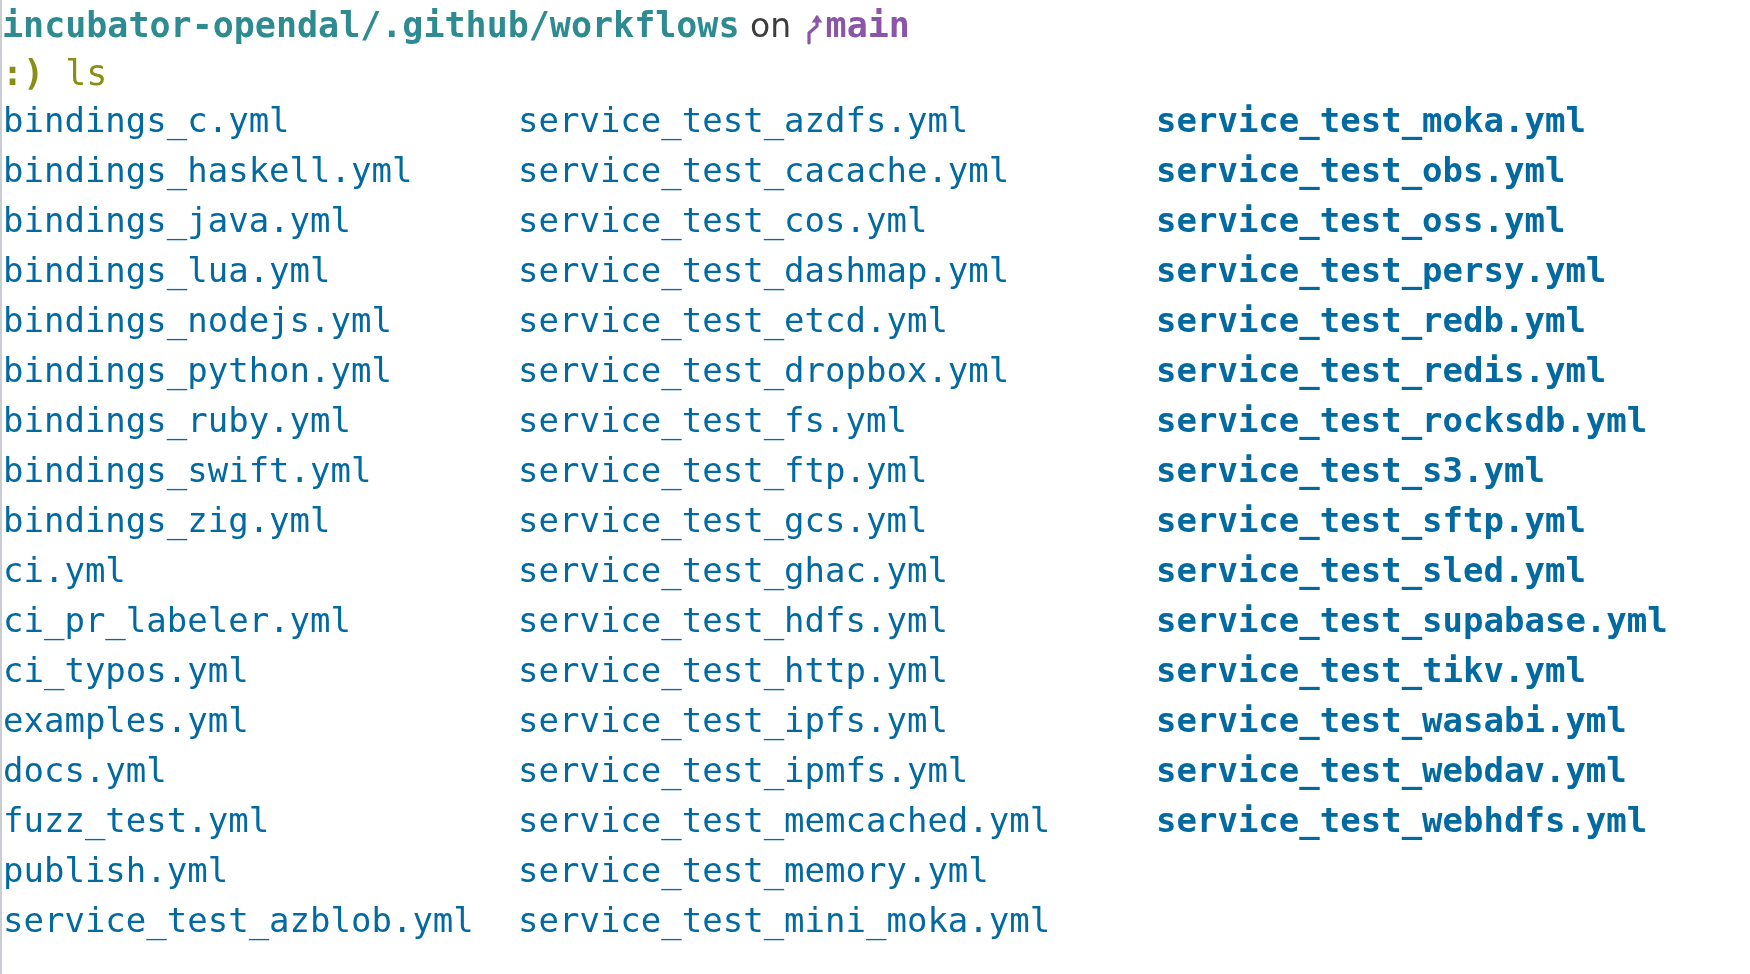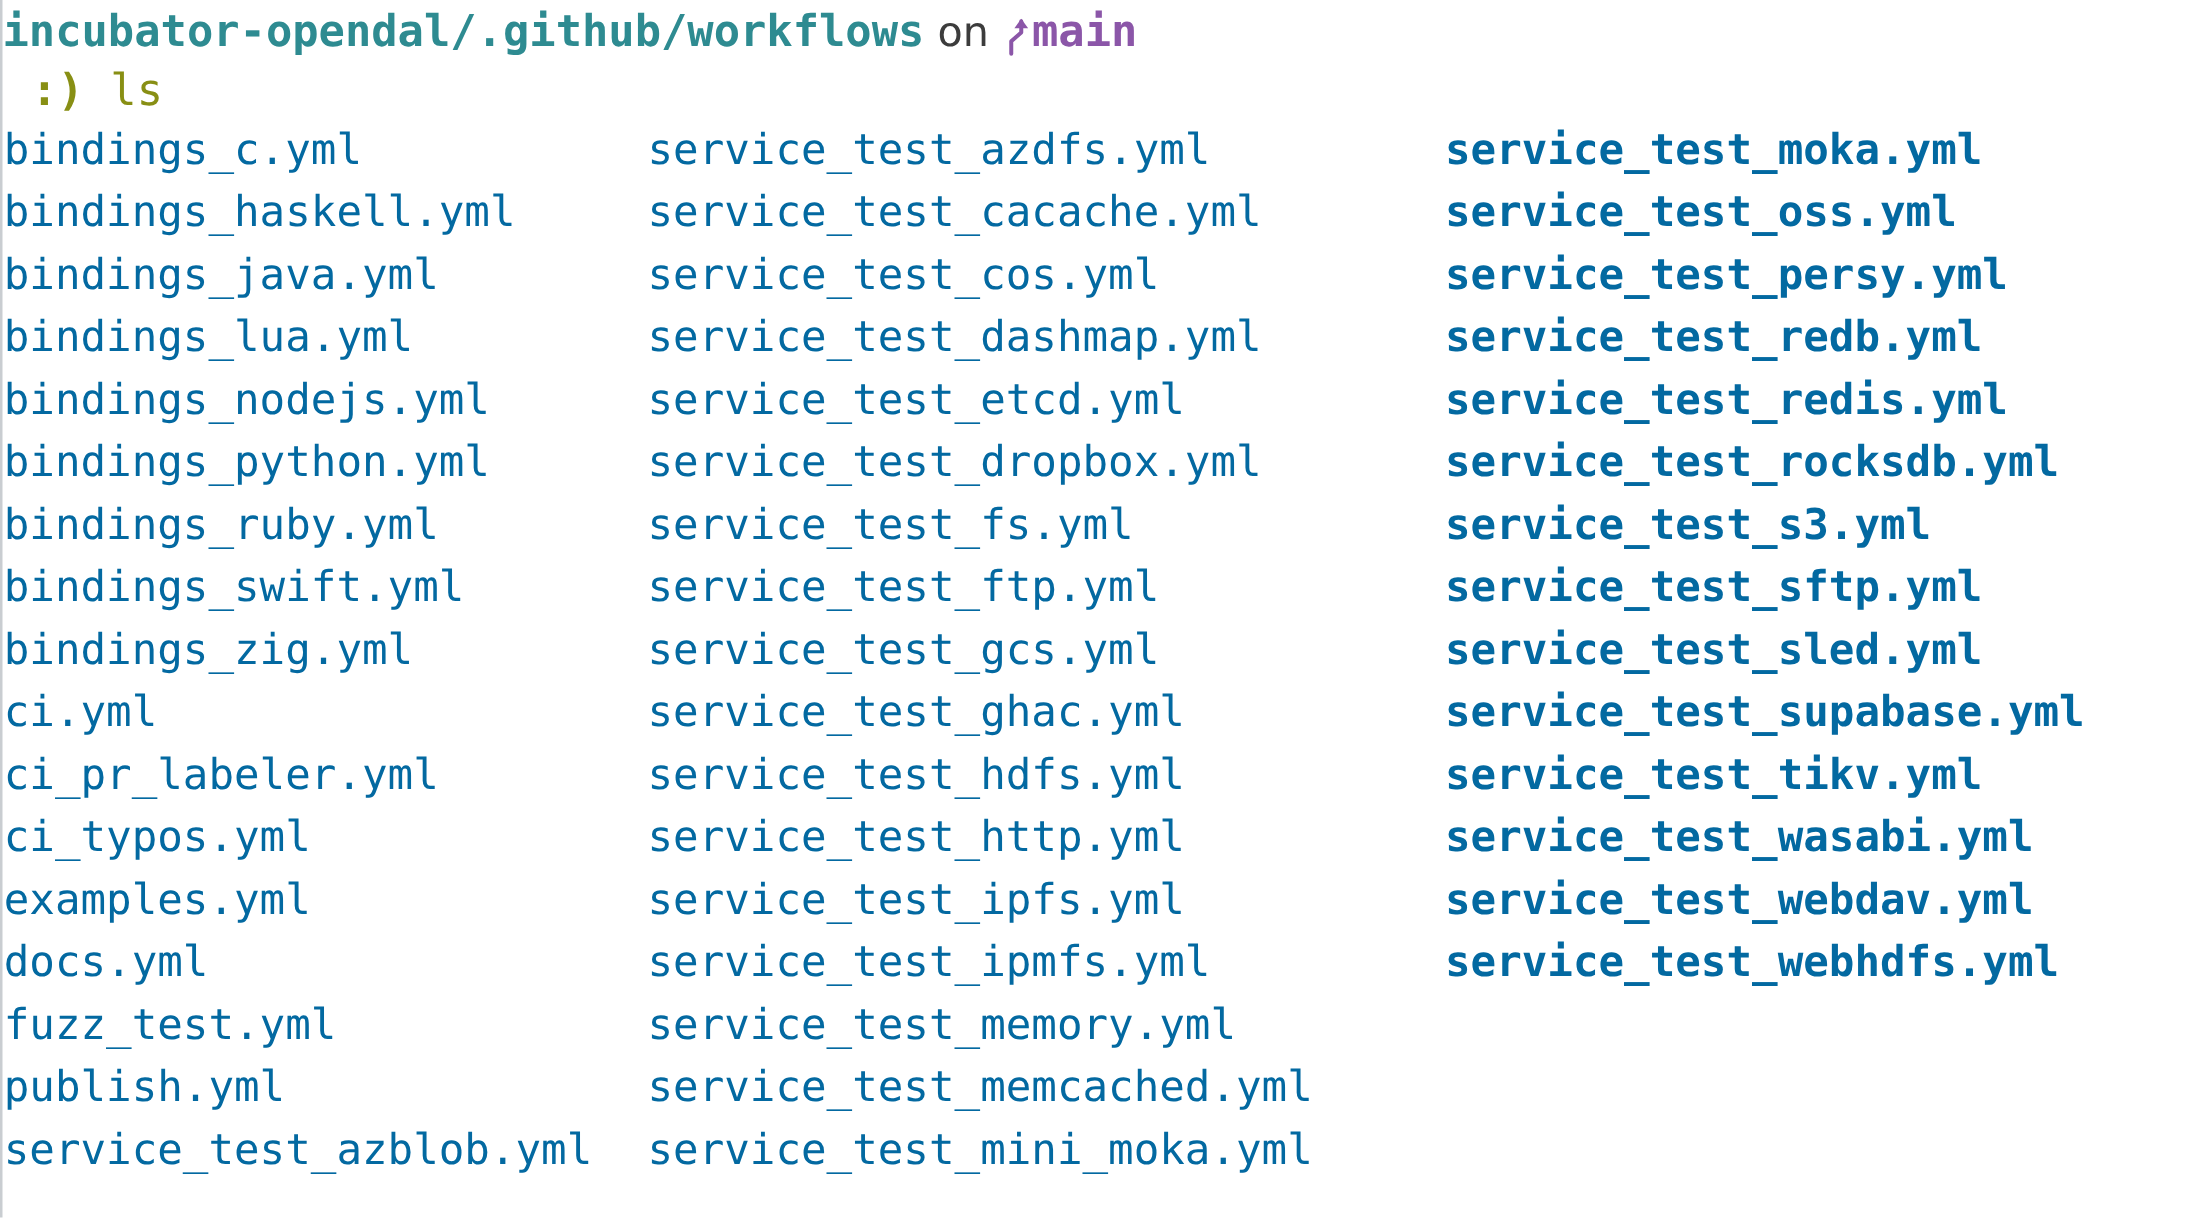--- a/index.html
+++ b/index.html
@@ -36,21 +36,20 @@
     font-size: 35px;
     line-height: 47px;
     letter-spacing: 0px;
   }
   #prompt-path-line {
     top: 2px;
     font-weight: bold;
   }
   #prompt-cmd-line {
     top: 50px;
-    padding-left: 23px;
   }
   .seg-path {
     color: #2e8b91;
     font-weight: bold;
   }
   .seg-on {
     color: #3c3c3c;
     font-weight: normal;
     font-family: "DejaVu Sans", "Liberation Sans", sans-serif;
     font-size: 33px;
@@ -141,26 +140,27 @@
         <span class="file-entry">service_test_etcd.yml</span>
         <span class="file-entry">service_test_dropbox.yml</span>
         <span class="file-entry">service_test_fs.yml</span>
         <span class="file-entry">service_test_ftp.yml</span>
         <span class="file-entry">service_test_gcs.yml</span>
         <span class="file-entry">service_test_ghac.yml</span>
         <span class="file-entry">service_test_hdfs.yml</span>
         <span class="file-entry">service_test_http.yml</span>
         <span class="file-entry">service_test_ipfs.yml</span>
         <span class="file-entry">service_test_ipmfs.yml</span>
+        <span class="file-entry">service_test_memcached.yml</span>
         <span class="file-entry">service_test_memory.yml</span>
-        <span class="file-entry">service_test_memcached.yml</span>
         <span class="file-entry">service_test_mini_moka.yml</span>
       </div>
     <div class="file-col" id="file-col-2">
         <span class="file-entry">service_test_moka.yml</span>
+        <span class="file-entry">service_test_obs.yml</span>
         <span class="file-entry">service_test_oss.yml</span>
         <span class="file-entry">service_test_persy.yml</span>
         <span class="file-entry">service_test_redb.yml</span>
         <span class="file-entry">service_test_redis.yml</span>
         <span class="file-entry">service_test_rocksdb.yml</span>
         <span class="file-entry">service_test_s3.yml</span>
         <span class="file-entry">service_test_sftp.yml</span>
         <span class="file-entry">service_test_sled.yml</span>
         <span class="file-entry">service_test_supabase.yml</span>
         <span class="file-entry">service_test_tikv.yml</span>

